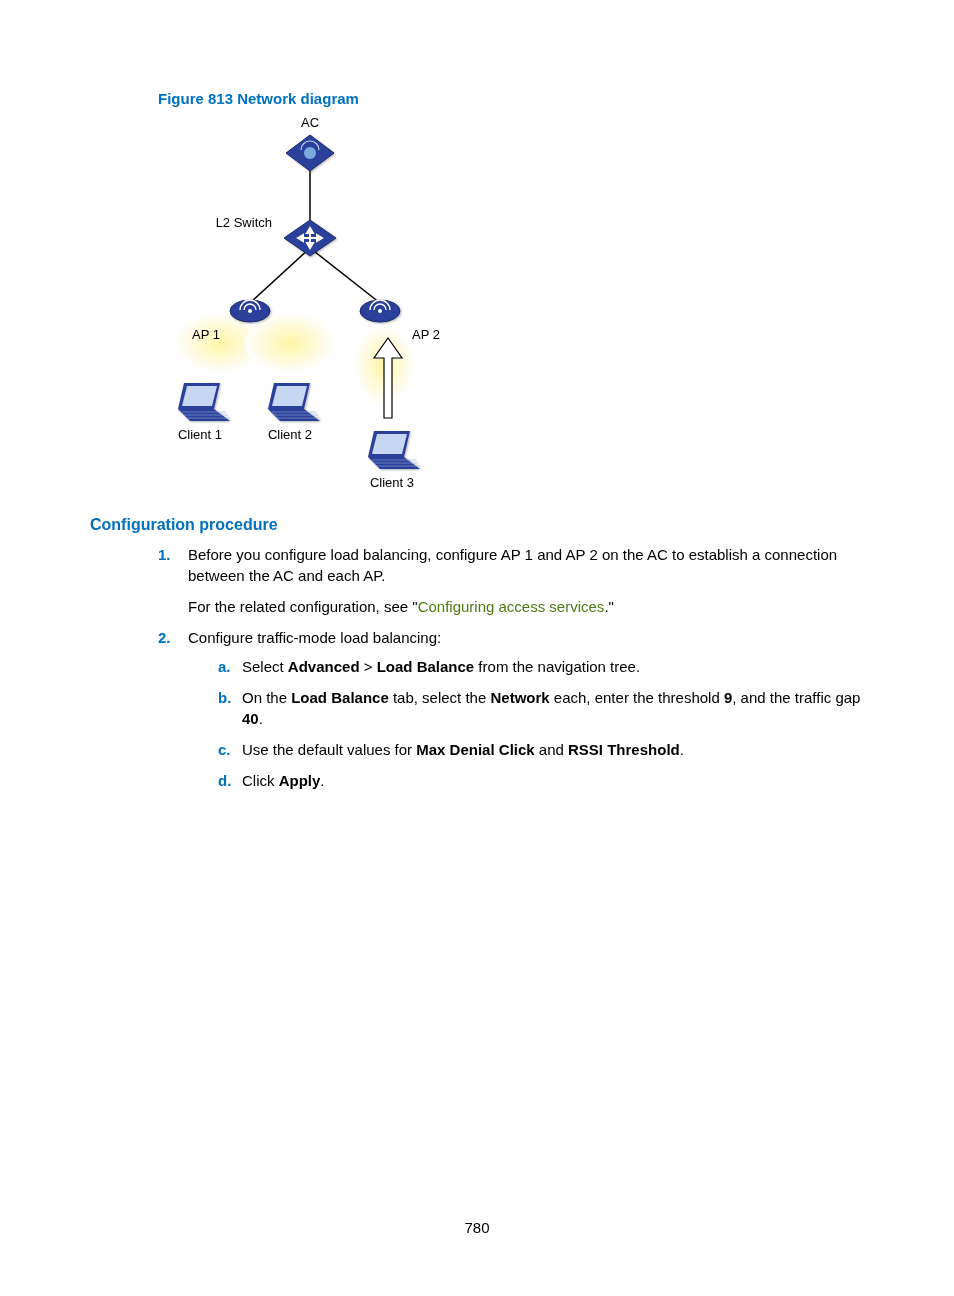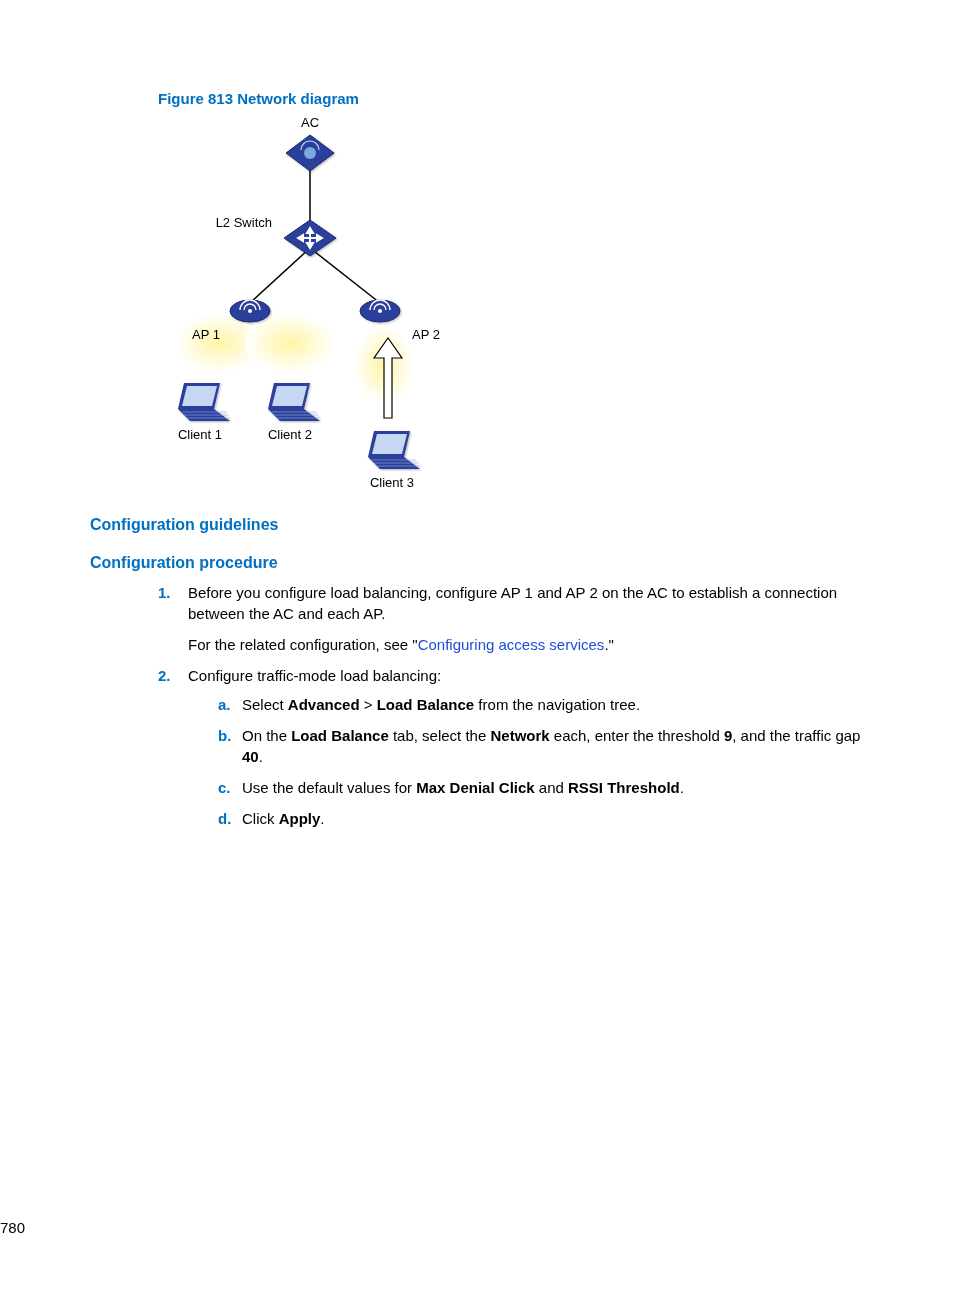--- a/index.html
+++ b/index.html
@@ -59,21 +59,21 @@
     position: absolute;
     left: 0;
     top: 0;
     color: #0070c0;
     font-weight: bold;
   }
   .subtext {
     margin-top: 10px;
   }
   a.ref {
-    color: #1d4ed8;
+    color: #4d7c0f;
     text-decoration: none;
   }
   ol.alphalist {
     list-style: none;
     padding: 0;
     margin: 8px 0 0 30px;
   }
   ol.alphalist > li {
     position: relative;
     padding-left: 24px;
@@ -85,20 +85,21 @@
     left: 0;
     top: 0;
     color: #0070c0;
     font-weight: bold;
   }
   .page-number {
     position: absolute;
     bottom: 60px;
     left: 0;
     width: 100%;
+    text-align: center;
     font-size: 15px;
   }
 </style>
 </head>
 <body>
 
 <div class="page">
 
   <div class="figure-caption">Figure 813 Network diagram</div>
 
@@ -191,21 +192,20 @@
         <polygon points="9,3 39,3 34,23 4,23" fill="#c7d6f2"></polygon>
         <polygon points="0,26 36,26 52,38 12,38" fill="#2a3f9a"></polygon>
         <line x1="4" y1="29" x2="48" y2="29" stroke="#98aee0" stroke-width="0.6"></line>
         <line x1="6" y1="32" x2="50" y2="32" stroke="#98aee0" stroke-width="0.6"></line>
         <line x1="8" y1="35" x2="52" y2="35" stroke="#98aee0" stroke-width="0.6"></line>
       </g>
       <text class="devlabel" x="242" y="374" text-anchor="middle">Client 3</text>
     </svg>
   </div>
 
-  <h2 class="section">Configuration guidelines</h2>
 
   <h2 class="section">Configuration procedure</h2>
 
   <ol class="numlist">
     <li>
       <span class="marker">1.</span>
       <span>Before you configure load balancing, configure AP 1 and AP 2 on the AC to establish a connection between the AC and each AP.</span>
       <div class="subtext">
         <span>For the related configuration, see "</span><a class="ref" href="#">Configuring access services</a><span>."</span>
       </div>

